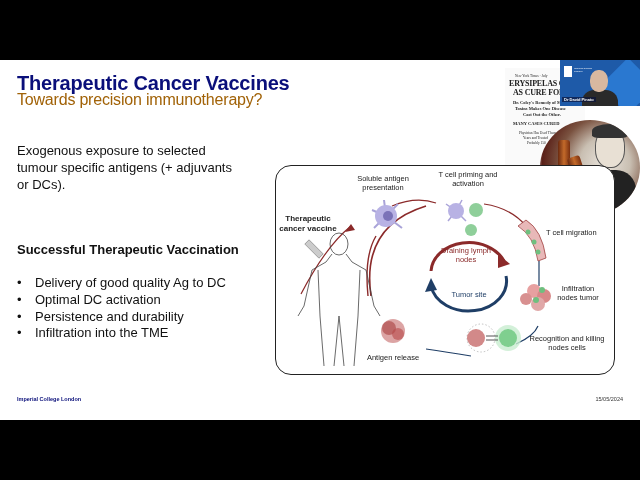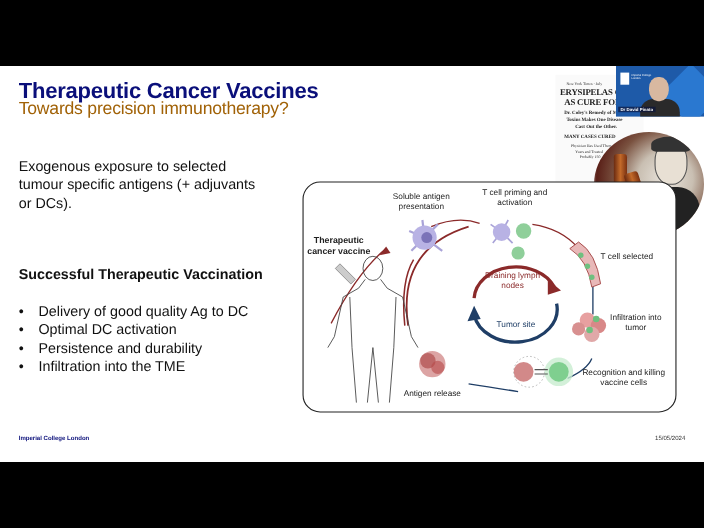--- a/index.html
+++ b/index.html
@@ -164,23 +164,23 @@
       <g>
         <circle cx="117" cy="165" r="12" fill="#c05a5a" opacity="0.55"></circle>
         <circle cx="113" cy="162" r="7" fill="#a84040" opacity="0.6"></circle>
         <circle cx="122" cy="168" r="6" fill="#b84a4a" opacity="0.6"></circle>
       </g>
     </svg>
 
     <div class="fig-label bold" style="left:2px;top:48px;width:60px;">Therapeutic cancer vaccine</div>
     <div class="fig-label" style="left:152px;top:4px;width:80px;">T cell priming and activation</div>
     <div class="fig-label" style="left:72px;top:8px;width:70px;">Soluble antigen presentation</div>
-    <div class="fig-label" style="left:270px;top:62px;width:66px;text-align:left;">T cell selected</div>
-    <div class="fig-label" style="left:276px;top:118px;width:52px;">Infiltration into tumor</div>
-    <div class="fig-label" style="left:245px;top:168px;width:92px;">Recognition and killing vaccine cells</div>
+    <div class="fig-label" style="left:270px;top:62px;width:66px;text-align:left;">T cell migration</div>
+    <div class="fig-label" style="left:276px;top:118px;width:52px;">Infiltration nodes tumor</div>
+    <div class="fig-label" style="left:245px;top:168px;width:92px;">Recognition and killing nodes cells</div>
     <div class="fig-label" style="left:82px;top:187px;width:70px;">Antigen release</div>
     <div class="fig-label red" style="left:162px;top:80px;width:56px;">Draining lymph nodes</div>
     <div class="fig-label blue" style="left:168px;top:124px;width:50px;">Tumor site</div>
   </div>
 
   <div class="footer-org">Imperial College London</div>
   <div class="footer-date">15/05/2024</div>
 
   <div class="webcam">
     <div class="webcam-diamond"></div>

